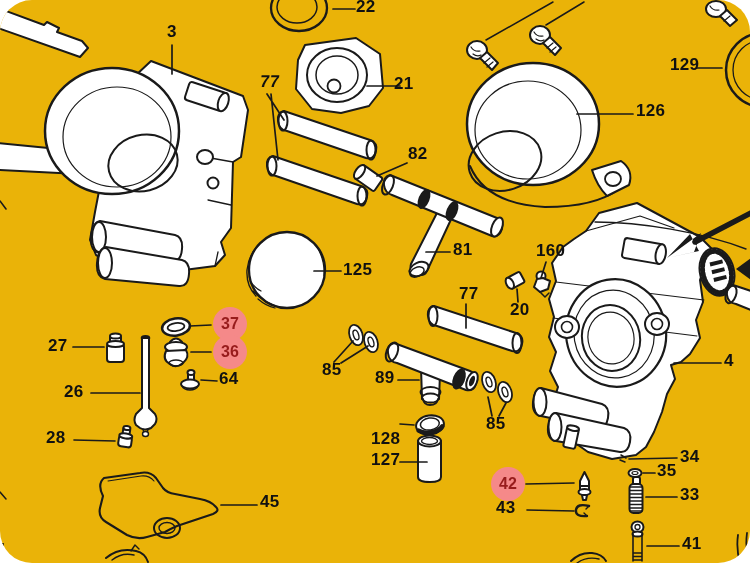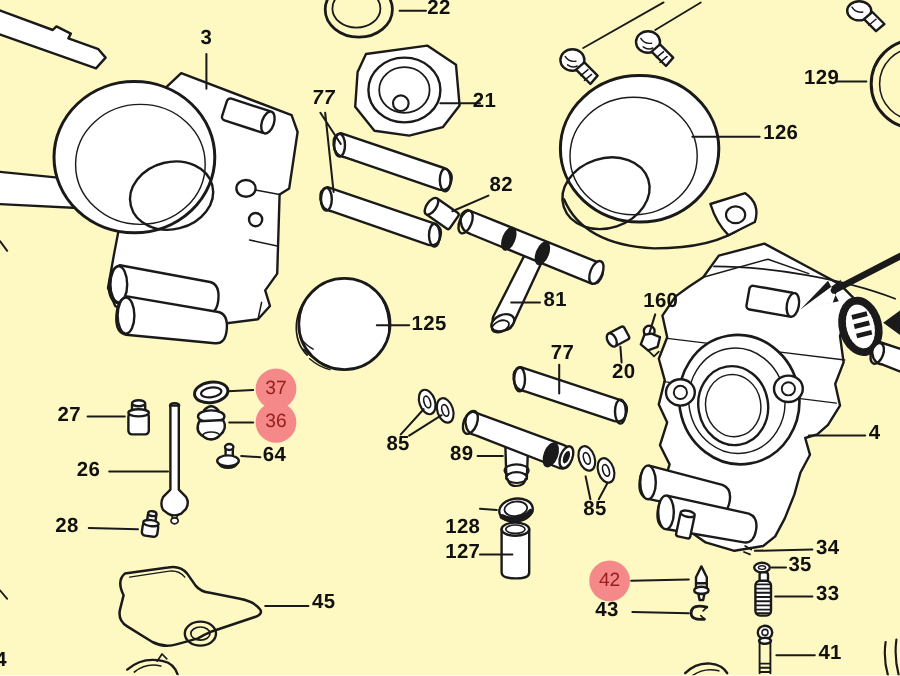--- a/index.html
+++ b/index.html
@@ -1,30 +1,30 @@
 <!DOCTYPE html>
 <html><head>
 <meta charset="utf-8">
 <style>
   * { margin:0; padding:0; box-sizing:border-box; }
   html,body { background:#ffffff; }
   .stage {
-    position:relative; width:750px; height:563px; background:#fef9c3;
-    overflow:hidden; font-family:"Liberation Sans","DejaVu Sans",sans-serif;
+    position:relative; width:750px; height:563px; background:#eab308;
+    overflow:hidden; font-family:"Liberation Sans","DejaVu Sans",sans-serif;border-radius:32px;
   }
   .stage svg { position:absolute; left:0; top:0; }
   .lbl {
     position:absolute; font-weight:bold; font-size:17px; line-height:17px;
     color:#111111; white-space:nowrap; letter-spacing:0.3px;
   }
   .lbl.skew { transform:skewX(-8deg); }
   .hl {
     position:absolute; width:34px; height:34px; border-radius:50%;
     background:#f58989; display:flex; align-items:center; justify-content:center;
-    font-weight:normal; font-size:16px; color:#971c1c;
+    font-weight:bold; font-size:16px; color:#971c1c;
   }
 </style>
 </head>
 <body>
 
 <div class="stage">
 
 <svg width="750" height="563" viewBox="0 0 750 563">
 <g fill="none" stroke="#1a1a1a" stroke-width="2" stroke-linecap="round" stroke-linejoin="round">
 

